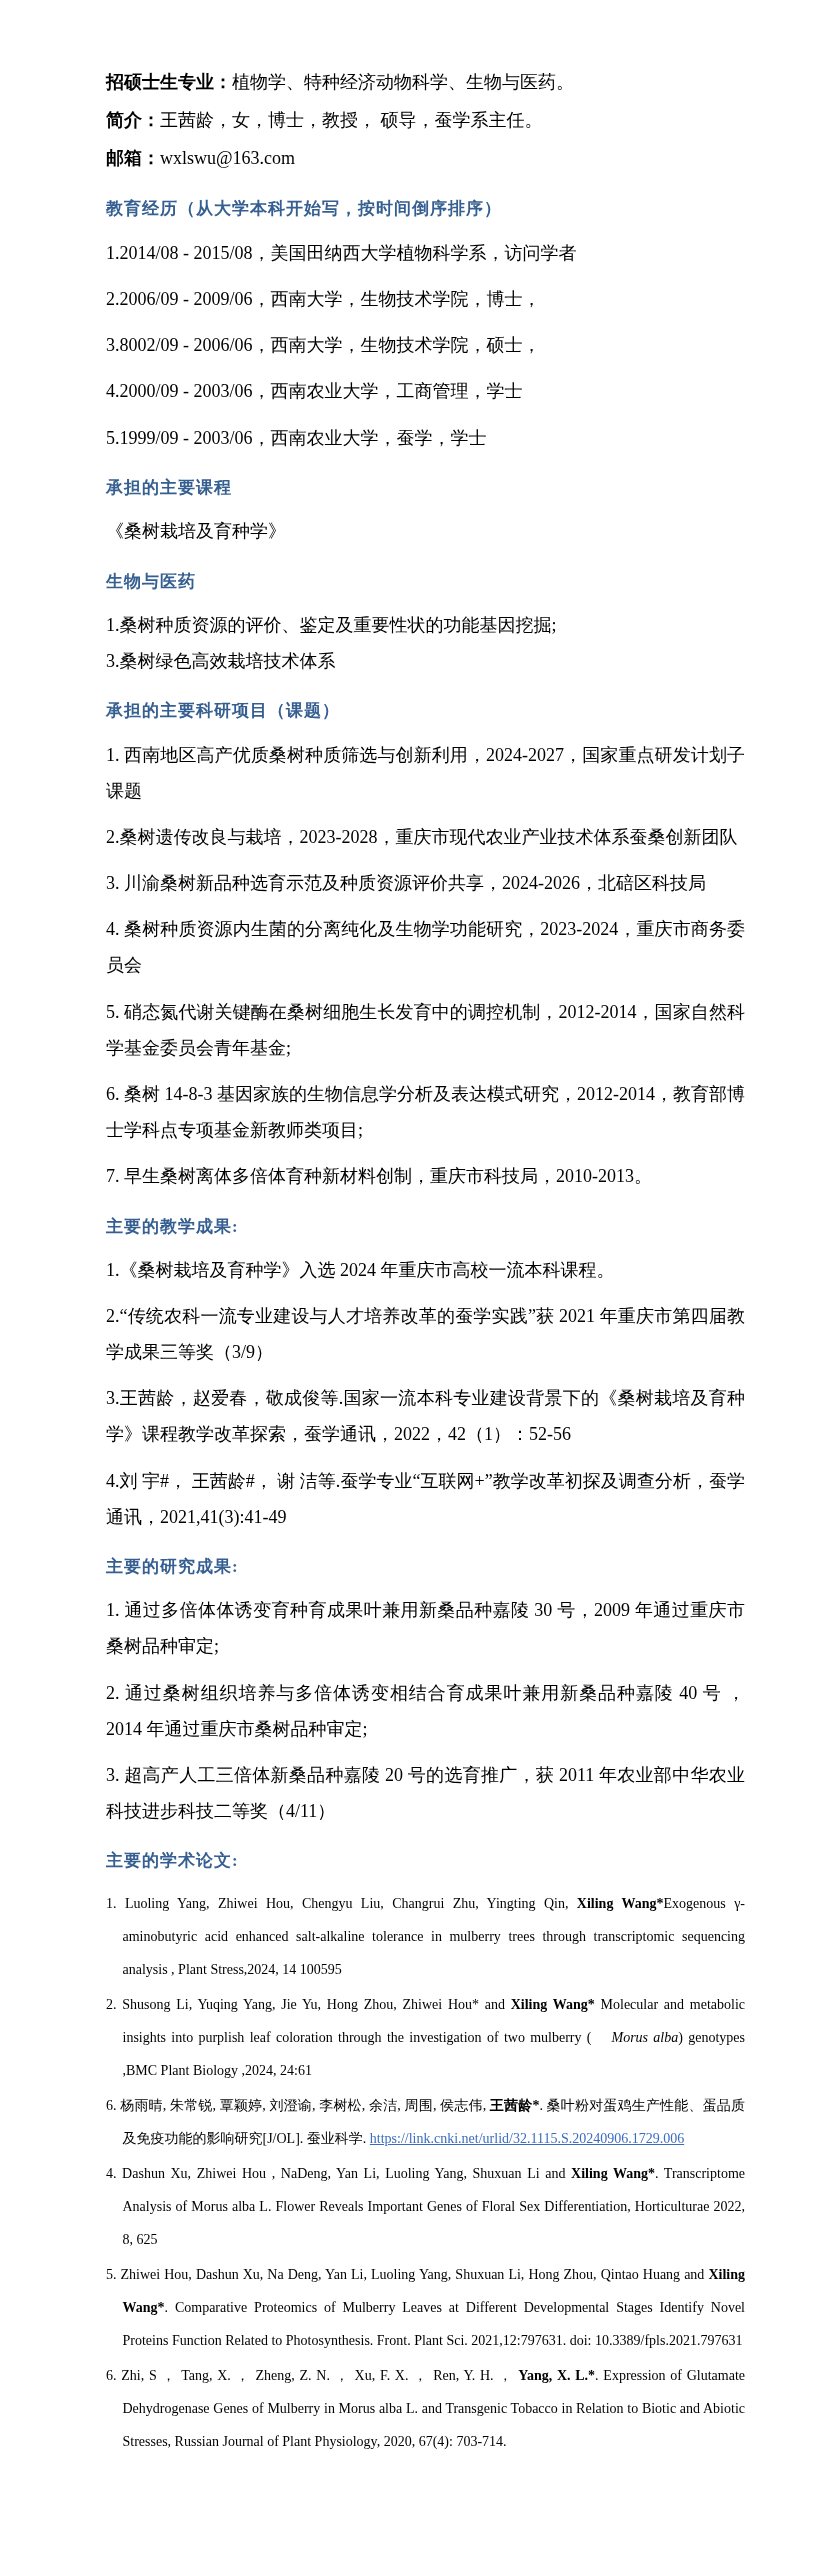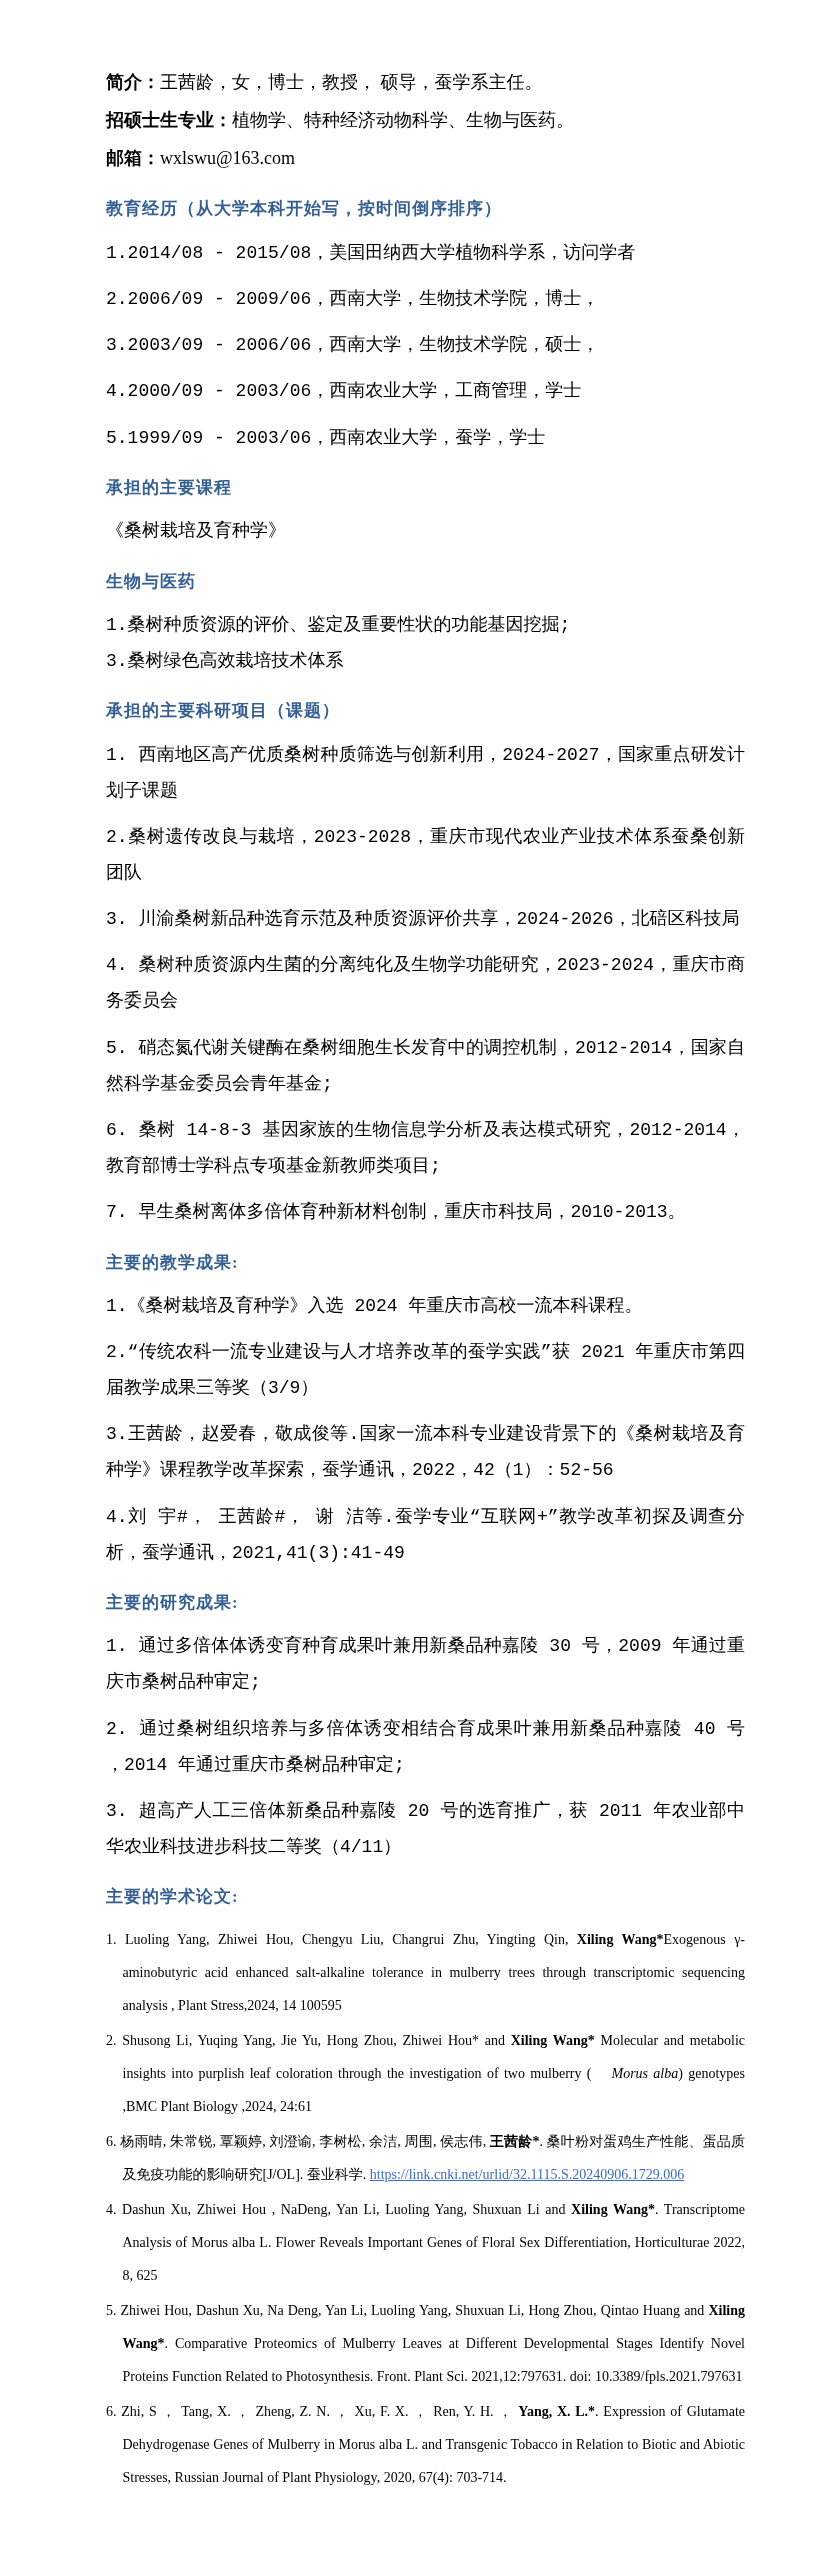--- a/index.html
+++ b/index.html
@@ -32,21 +32,20 @@
     font-weight: bold;
     line-height: 37px;
     margin: 13.4px 0 7.2px 0;
     letter-spacing: 1px;
   }
   .list-item {
     font-size: 18px;
     line-height: 36px;
     margin: 0 0 10.3px 0;
     text-align: justify;
-    font-family: Liberation Mono, monospace;
   }
   .list-item.tight { margin-bottom: 0; }
   .paper-item {
     font-size: 14px;
     line-height: 33px;
     margin: 0 0 2.1px 0;
     text-align: justify;
     padding-left: 16.5px;
     text-indent: -16.5px;
   }
@@ -57,27 +56,27 @@
     text-decoration: underline;
     cursor: pointer;
     word-break: break-all;
   }
 </style>
 </head>
 <body>
 
 <div class="page">
   <div id="content">
+      <p class="intro-line"><span class="intro-label">招硕士生专业：</span><span>植物学、特种经济动物科学、生物与医药。</span></p>
       <p class="intro-line"><span class="intro-label">简介：</span><span>王茜龄，女，博士，教授， 硕导，蚕学系主任。</span></p>
-      <p class="intro-line"><span class="intro-label">招硕士生专业：</span><span>植物学、特种经济动物科学、生物与医药。</span></p>
       <p class="intro-line"><span class="intro-label">邮箱：</span><span>wxlswu@163.com</span></p>
       <h2 class="sec-heading">教育经历（从大学本科开始写，按时间倒序排序）</h2>
       <p class="list-item">1.2014/08 - 2015/08，美国田纳西大学植物科学系，访问学者</p>
       <p class="list-item">2.2006/09 - 2009/06，西南大学，生物技术学院，博士，</p>
-      <p class="list-item">3.2003/09 - 2006/06，西南大学，生物技术学院，硕士，</p>
+      <p class="list-item">3.8002/09 - 2006/06，西南大学，生物技术学院，硕士，</p>
       <p class="list-item">4.2000/09 - 2003/06，西南农业大学，工商管理，学士</p>
       <p class="list-item">5.1999/09 - 2003/06，西南农业大学，蚕学，学士</p>
       <h2 class="sec-heading">承担的主要课程</h2>
       <p class="list-item">《桑树栽培及育种学》</p>
       <h2 class="sec-heading">生物与医药</h2>
       <p class="list-item tight">1.桑树种质资源的评价、鉴定及重要性状的功能基因挖掘;</p>
       <p class="list-item tight">3.桑树绿色高效栽培技术体系</p>
       <h2 class="sec-heading">承担的主要科研项目（课题）</h2>
       <p class="list-item">1. 西南地区高产优质桑树种质筛选与创新利用，2024-2027，国家重点研发计划子课题</p>
       <p class="list-item">2.桑树遗传改良与栽培，2023-2028，重庆市现代农业产业技术体系蚕桑创新团队</p>

